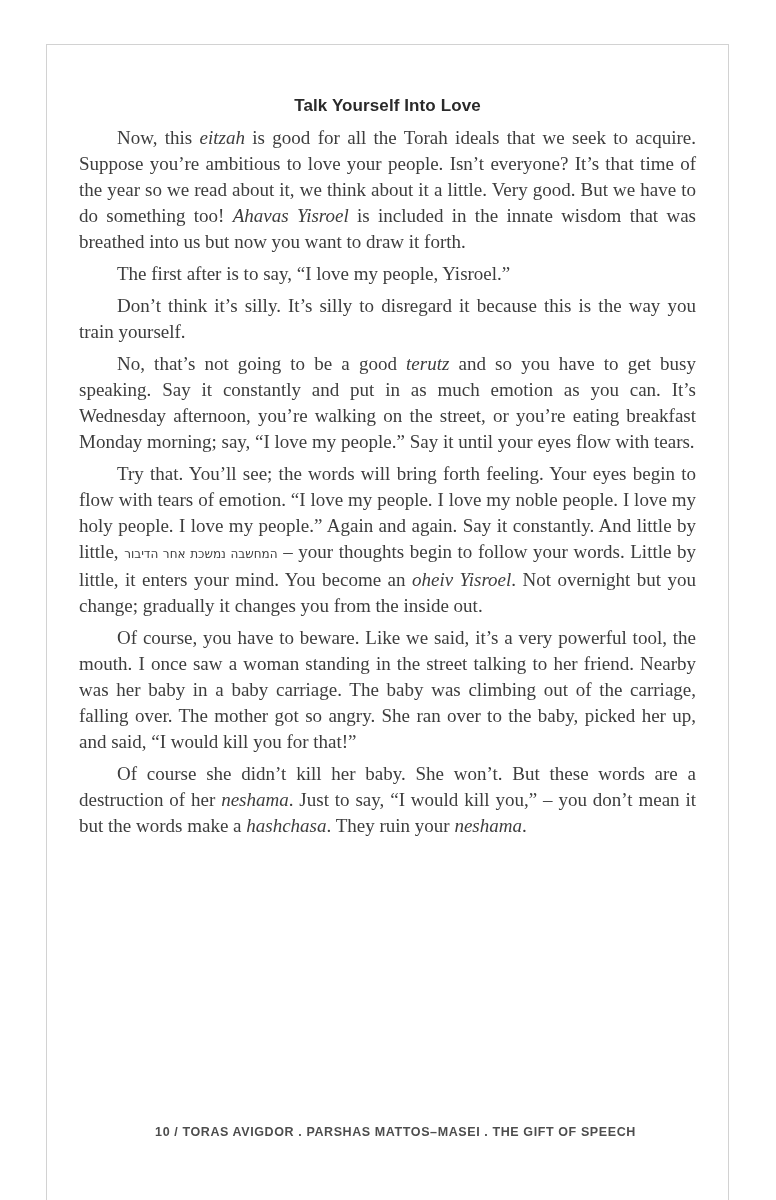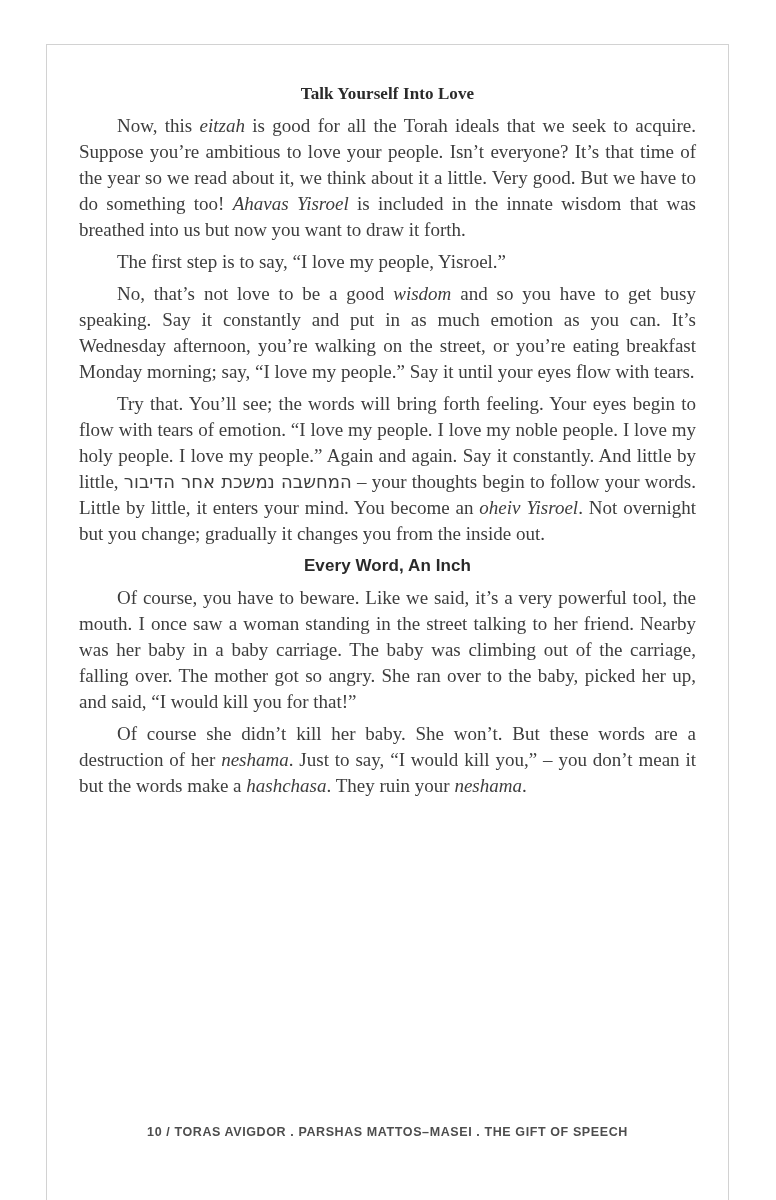--- a/index.html
+++ b/index.html
@@ -25,62 +25,61 @@
     font-family: "Liberation Sans", sans-serif;
     font-weight: bold;
     font-size: 17px;
     line-height: 22px;
     color: #2a2a2a;
     text-align: center;
     margin: 8px 0 8px 0;
     letter-spacing: 0.1px;
   }
   .content h2:first-child {
-    margin-top: 0;
-    font-family: Liberation Serif, serif;
+    margin-top: 12px;
   }
   .content p {
     font-family: "Liberation Serif", "DejaVu Serif", serif;
     font-size: 19px;
     line-height: 26px;
     color: #3d3d3d;
     text-align: justify;
     text-indent: 38px;
     margin: 0 0 6px 0;
   }
   .content p .italic {
     font-style: italic;
     margin-top: 26px;
   }
   .content p .hebrew {
     font-family: "DejaVu Serif", "DejaVu Sans", serif;
     font-style: normal;
-    font-size: 18px;
+    font-size: 12px;
   }
   .footer {
     position: absolute;
     top: 1080px;
-    left: 0;
+    left: 8px;
     width: 100%;
     text-align: center;
     font-family: "Liberation Sans", sans-serif;
     font-weight: bold;
     font-size: 12.5px;
     letter-spacing: 0.6px;
     color: #4d4d4d;
   }
 </style>
 </head>
 <body>
 
 <div class="page">
   <div class="content" id="content">
       <h2>Talk Yourself Into Love</h2>
       <p><span class="normal">Now, this </span><span class="italic">eitzah</span><span class="normal"> is good for all the Torah ideals that we seek to acquire. Suppose you’re ambitious to love your people. Isn’t everyone? It’s that time of the year so we read about it, we think about it a little. Very good. But we have to do something too! </span><span class="italic">Ahavas Yisroel</span><span class="normal"> is included in the innate wisdom that was breathed into us but now you want to draw it forth.</span></p>
-      <p><span class="normal">The first step is to say, “I love my people, Yisroel.”</span></p>
-      <p><span class="normal">No, that’s not love to be a good </span><span class="italic">wisdom</span><span class="normal"> and so you have to get busy speaking. Say it constantly and put in as much emotion as you can. It’s Wednesday afternoon, you’re walking on the street, or you’re eating breakfast Monday morning; say, “I love my people.” Say it until your eyes flow with tears.</span></p>
+      <p><span class="normal">The first after is to say, “I love my people, Yisroel.”</span></p>
+      <p><span class="normal">Don’t think it’s silly.  It’s silly to disregard it because this is the way you train yourself.</span></p>
+      <p><span class="normal">No, that’s not going to be a good </span><span class="italic">terutz</span><span class="normal"> and so you have to get busy speaking. Say it constantly and put in as much emotion as you can. It’s Wednesday afternoon, you’re walking on the street, or you’re eating breakfast Monday morning; say, “I love my people.” Say it until your eyes flow with tears.</span></p>
       <p><span class="normal">Try that. You’ll see; the words will bring forth feeling. Your eyes begin to flow with tears of emotion. “I love my people.  I love my noble people.  I love my holy people.  I love my people.” Again and again. Say it constantly. And little by little, </span><span class="hebrew">המחשבה נמשכת אחר הדיבור</span><span class="normal"> – your thoughts begin to follow your words. Little by little, it enters your mind. You become an </span><span class="italic">oheiv Yisroel</span><span class="normal">. Not overnight but you change; gradually it changes you from the inside out.</span></p>
-      <h2>Every Word, An Inch</h2>
       <p><span class="normal">Of course, you have to beware. Like we said, it’s a very powerful tool, the mouth. I once saw a woman standing in the street talking to her friend. Nearby was her baby in a baby carriage.  The baby was climbing out of the carriage, falling over. The mother got so angry.  She ran over to the baby, picked her up, and said, “I would kill you for that!”</span></p>
       <p><span class="normal">Of course she didn’t kill her baby. She won’t. But these words are a destruction of her </span><span class="italic">neshama</span><span class="normal">.  Just to say, “I would kill you,” – you don’t mean it but the words make a </span><span class="italic">hashchasa</span><span class="normal">.  They ruin your </span><span class="italic">neshama</span><span class="normal">.</span></p>
     </div>
   <div class="footer">10 / TORAS AVIGDOR . PARSHAS MATTOS–MASEI . THE GIFT OF SPEECH</div>
 </div>
 
 </body></html>

